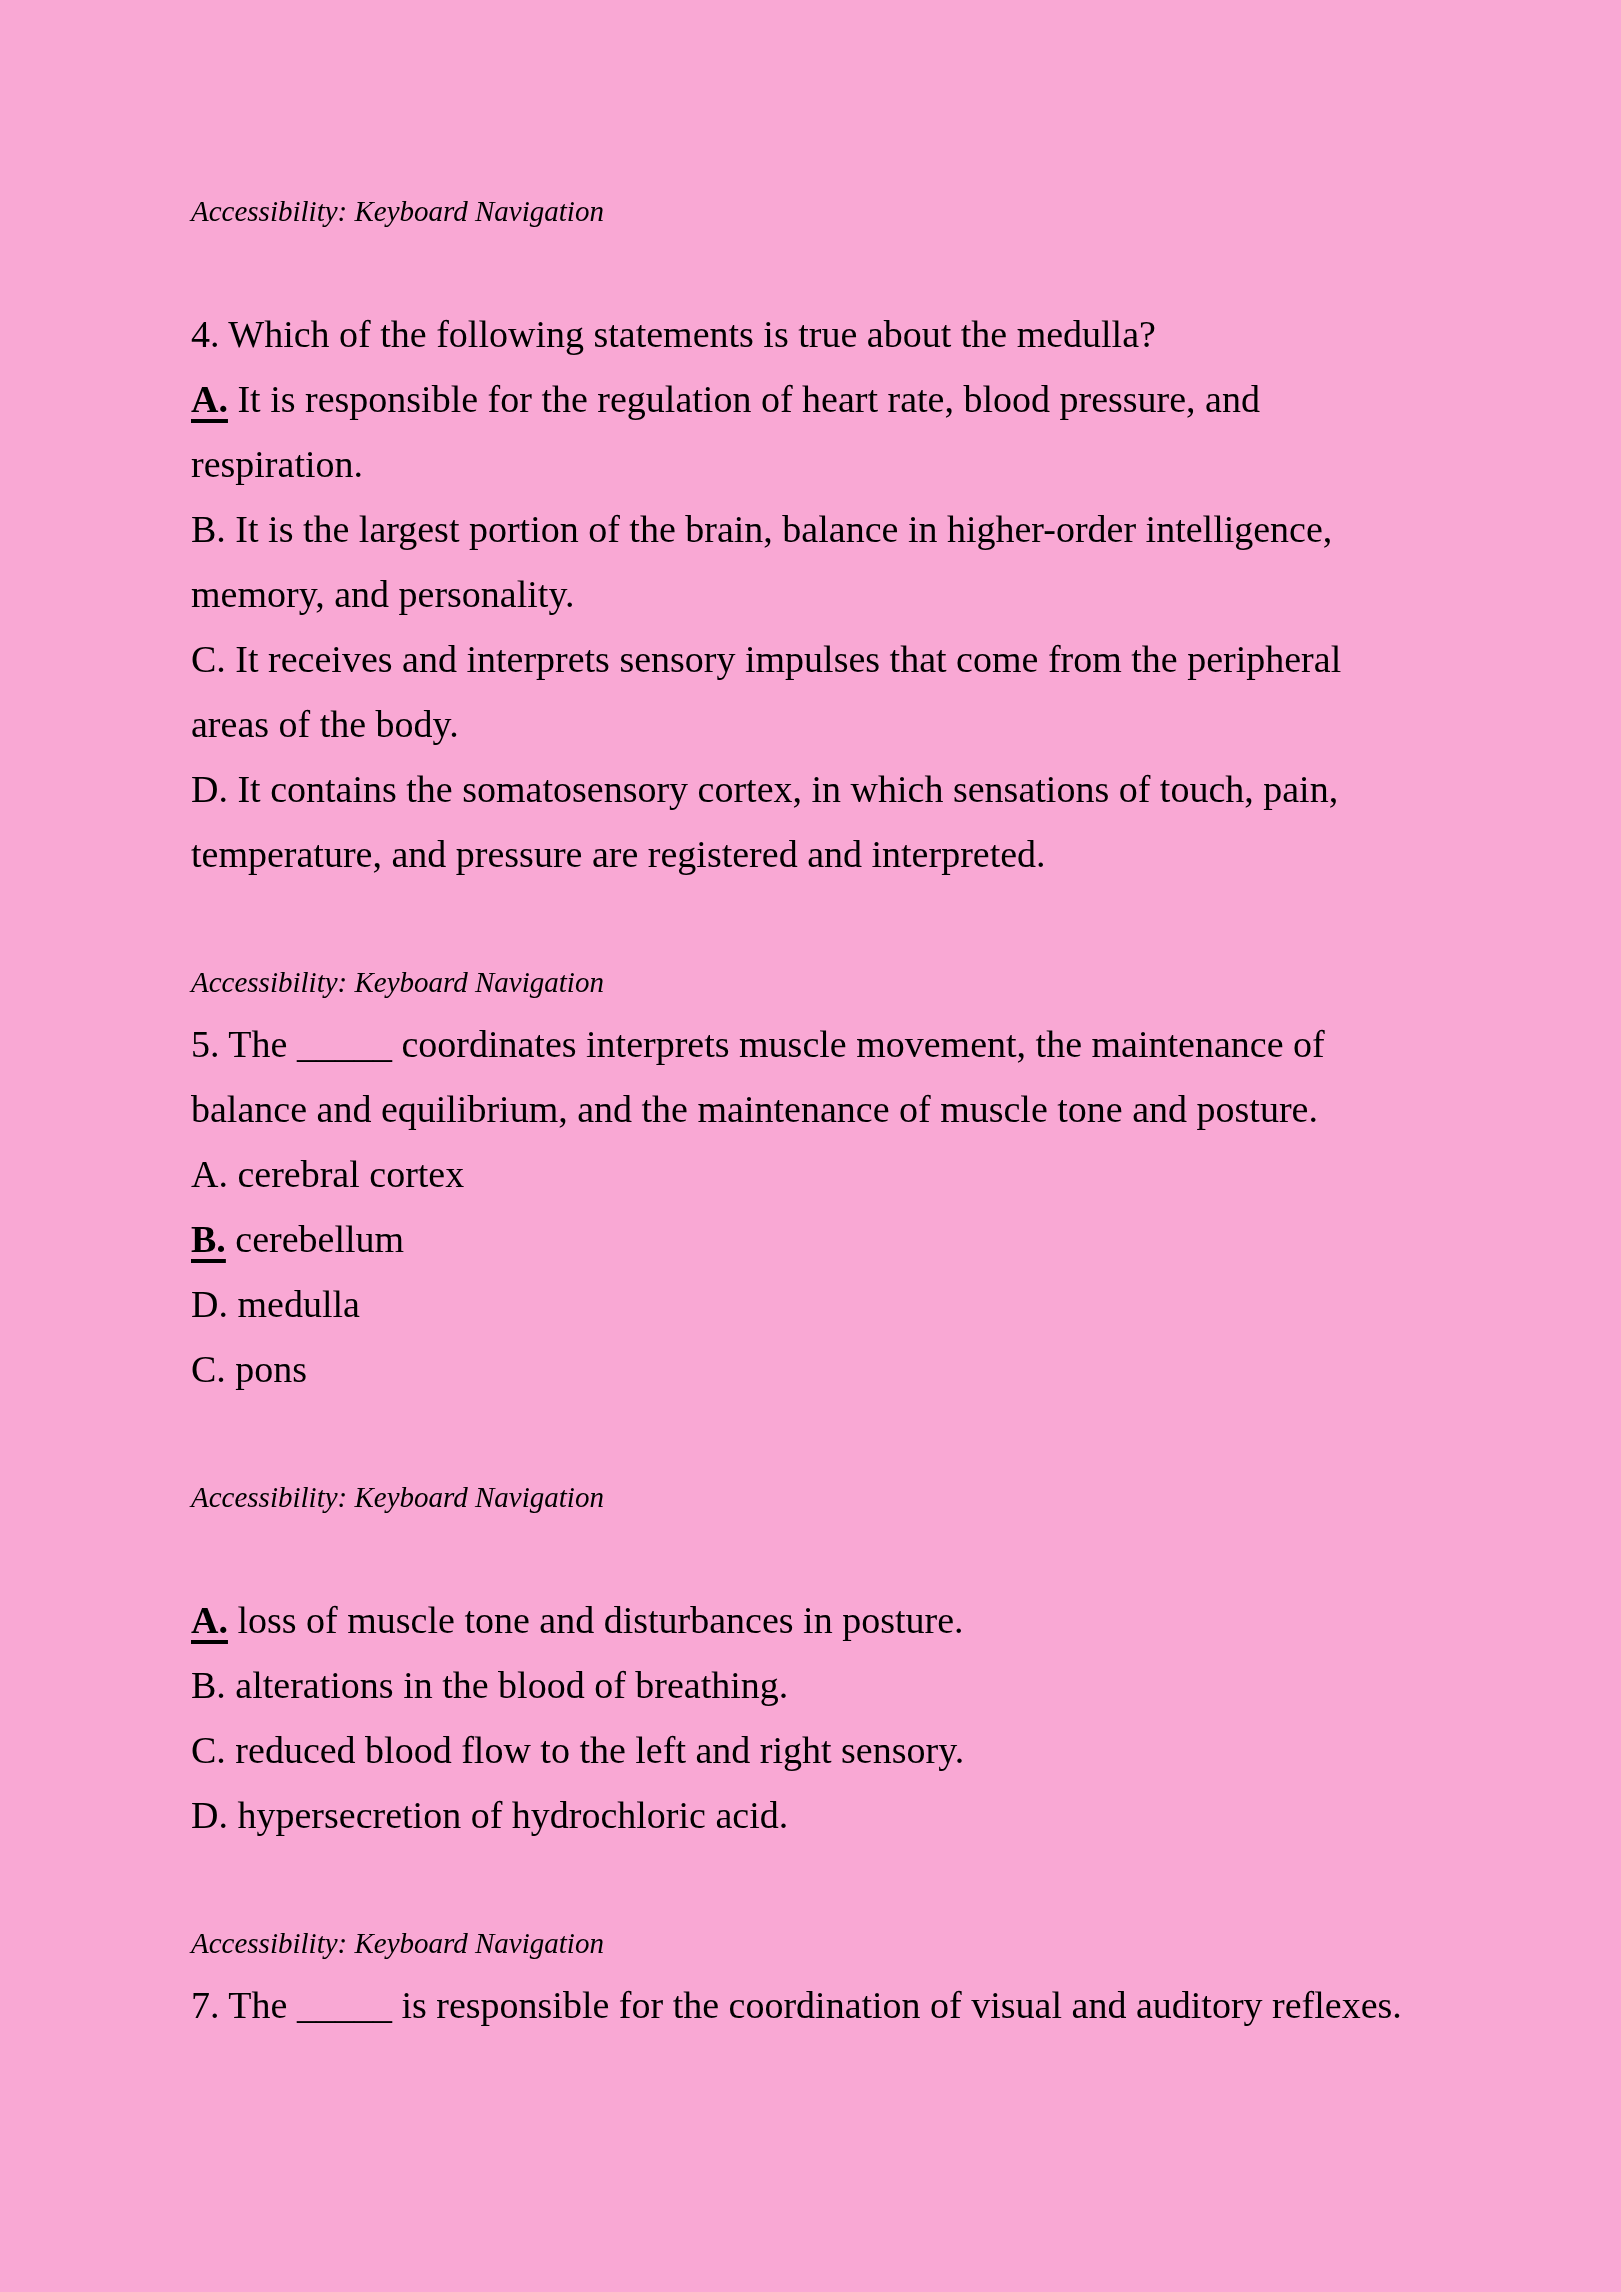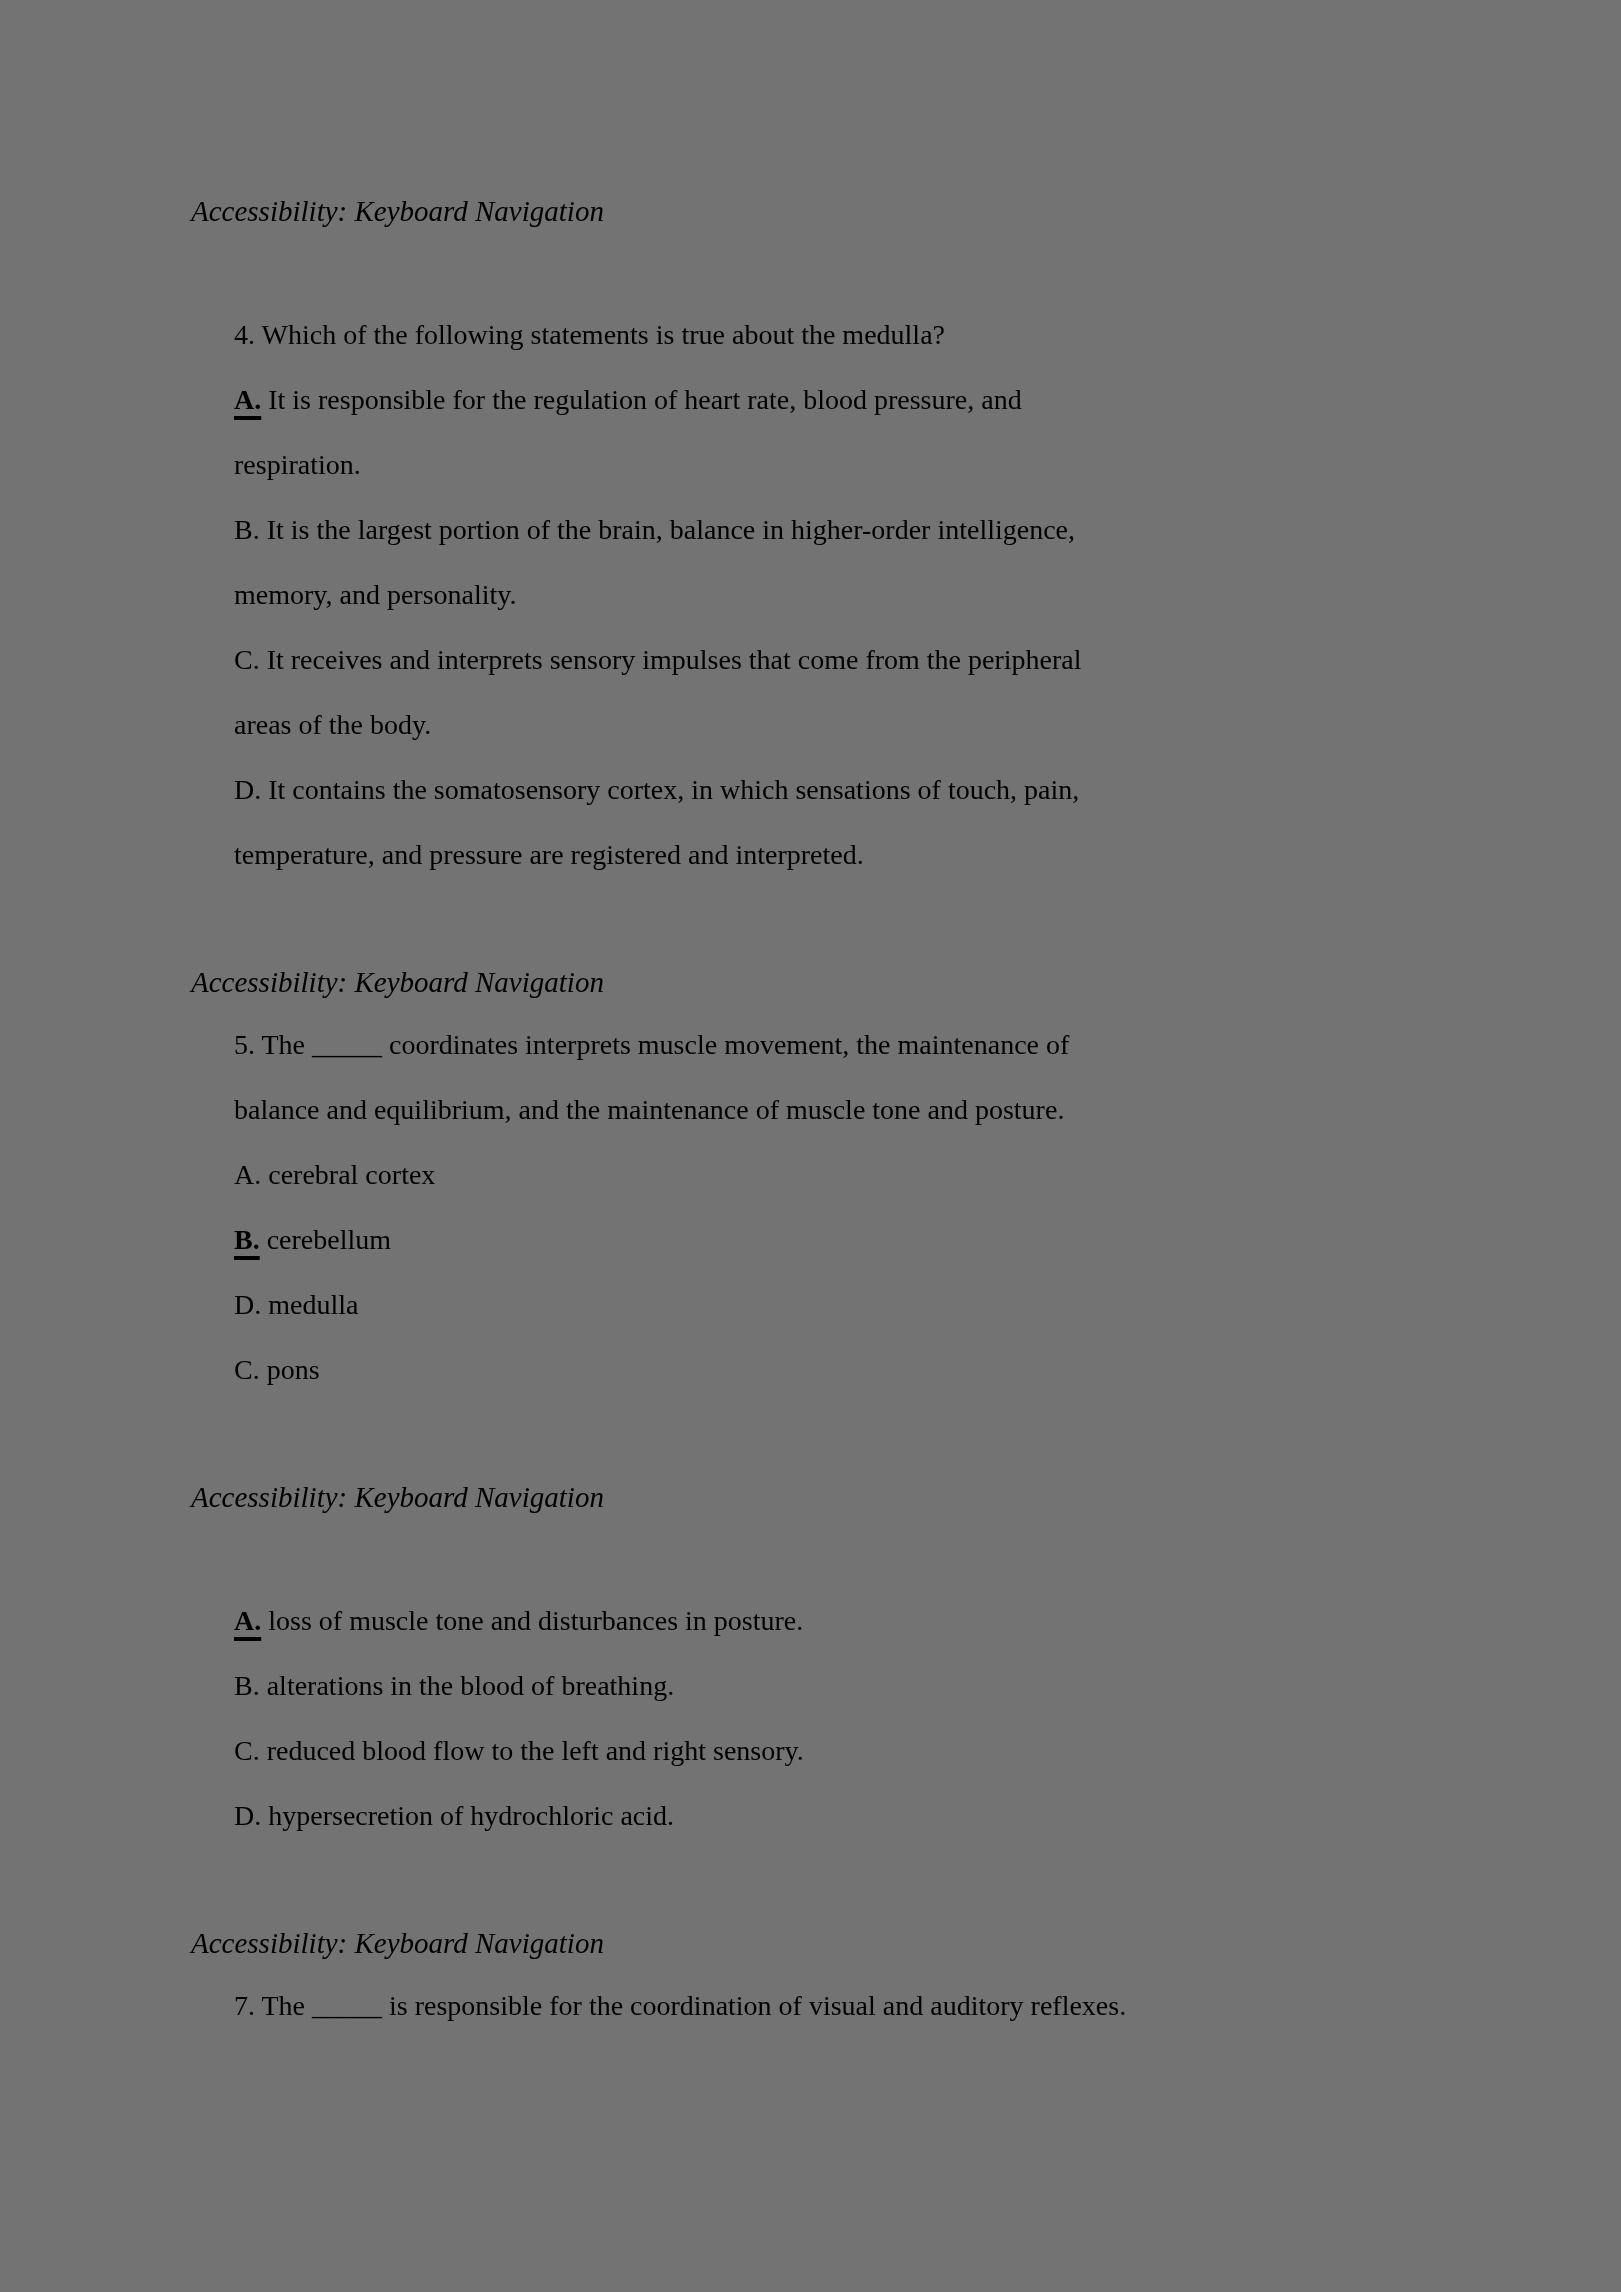--- a/index.html
+++ b/index.html
@@ -8,35 +8,34 @@
     width: 1621px;
     height: 2293px;
     font-family: "Liberation Serif", "DejaVu Serif", serif;
     color: #000000;
     overflow: hidden;
   }
   .page {
     width: 100%;
     height: 100%;
     padding: 192px 157px 0 191px;
-    background: #737373;
+    background: #f9a8d4;
   }
   .acc-label {
     font-style: italic;
     font-size: 29px;
     line-height: 39px;
     margin-top: 76px;
   }
   section:first-of-type .acc-label { margin-top: 0; }
   .q-block { margin-top: 71px; }
   .q-block.tight { margin-top: 9.8px; }
   .q-line {
-    font-size: 28px;
+    font-size: 38px;
     line-height: 65px;
-    margin-left: 43px;
   }
   .wrap { white-space: pre-wrap; }
   .marker.correct {
     font-weight: bold;
     text-decoration: underline;
     text-decoration-thickness: 3.9px;
     text-underline-offset: 6.9px;
   }
 </style>
 </head>

